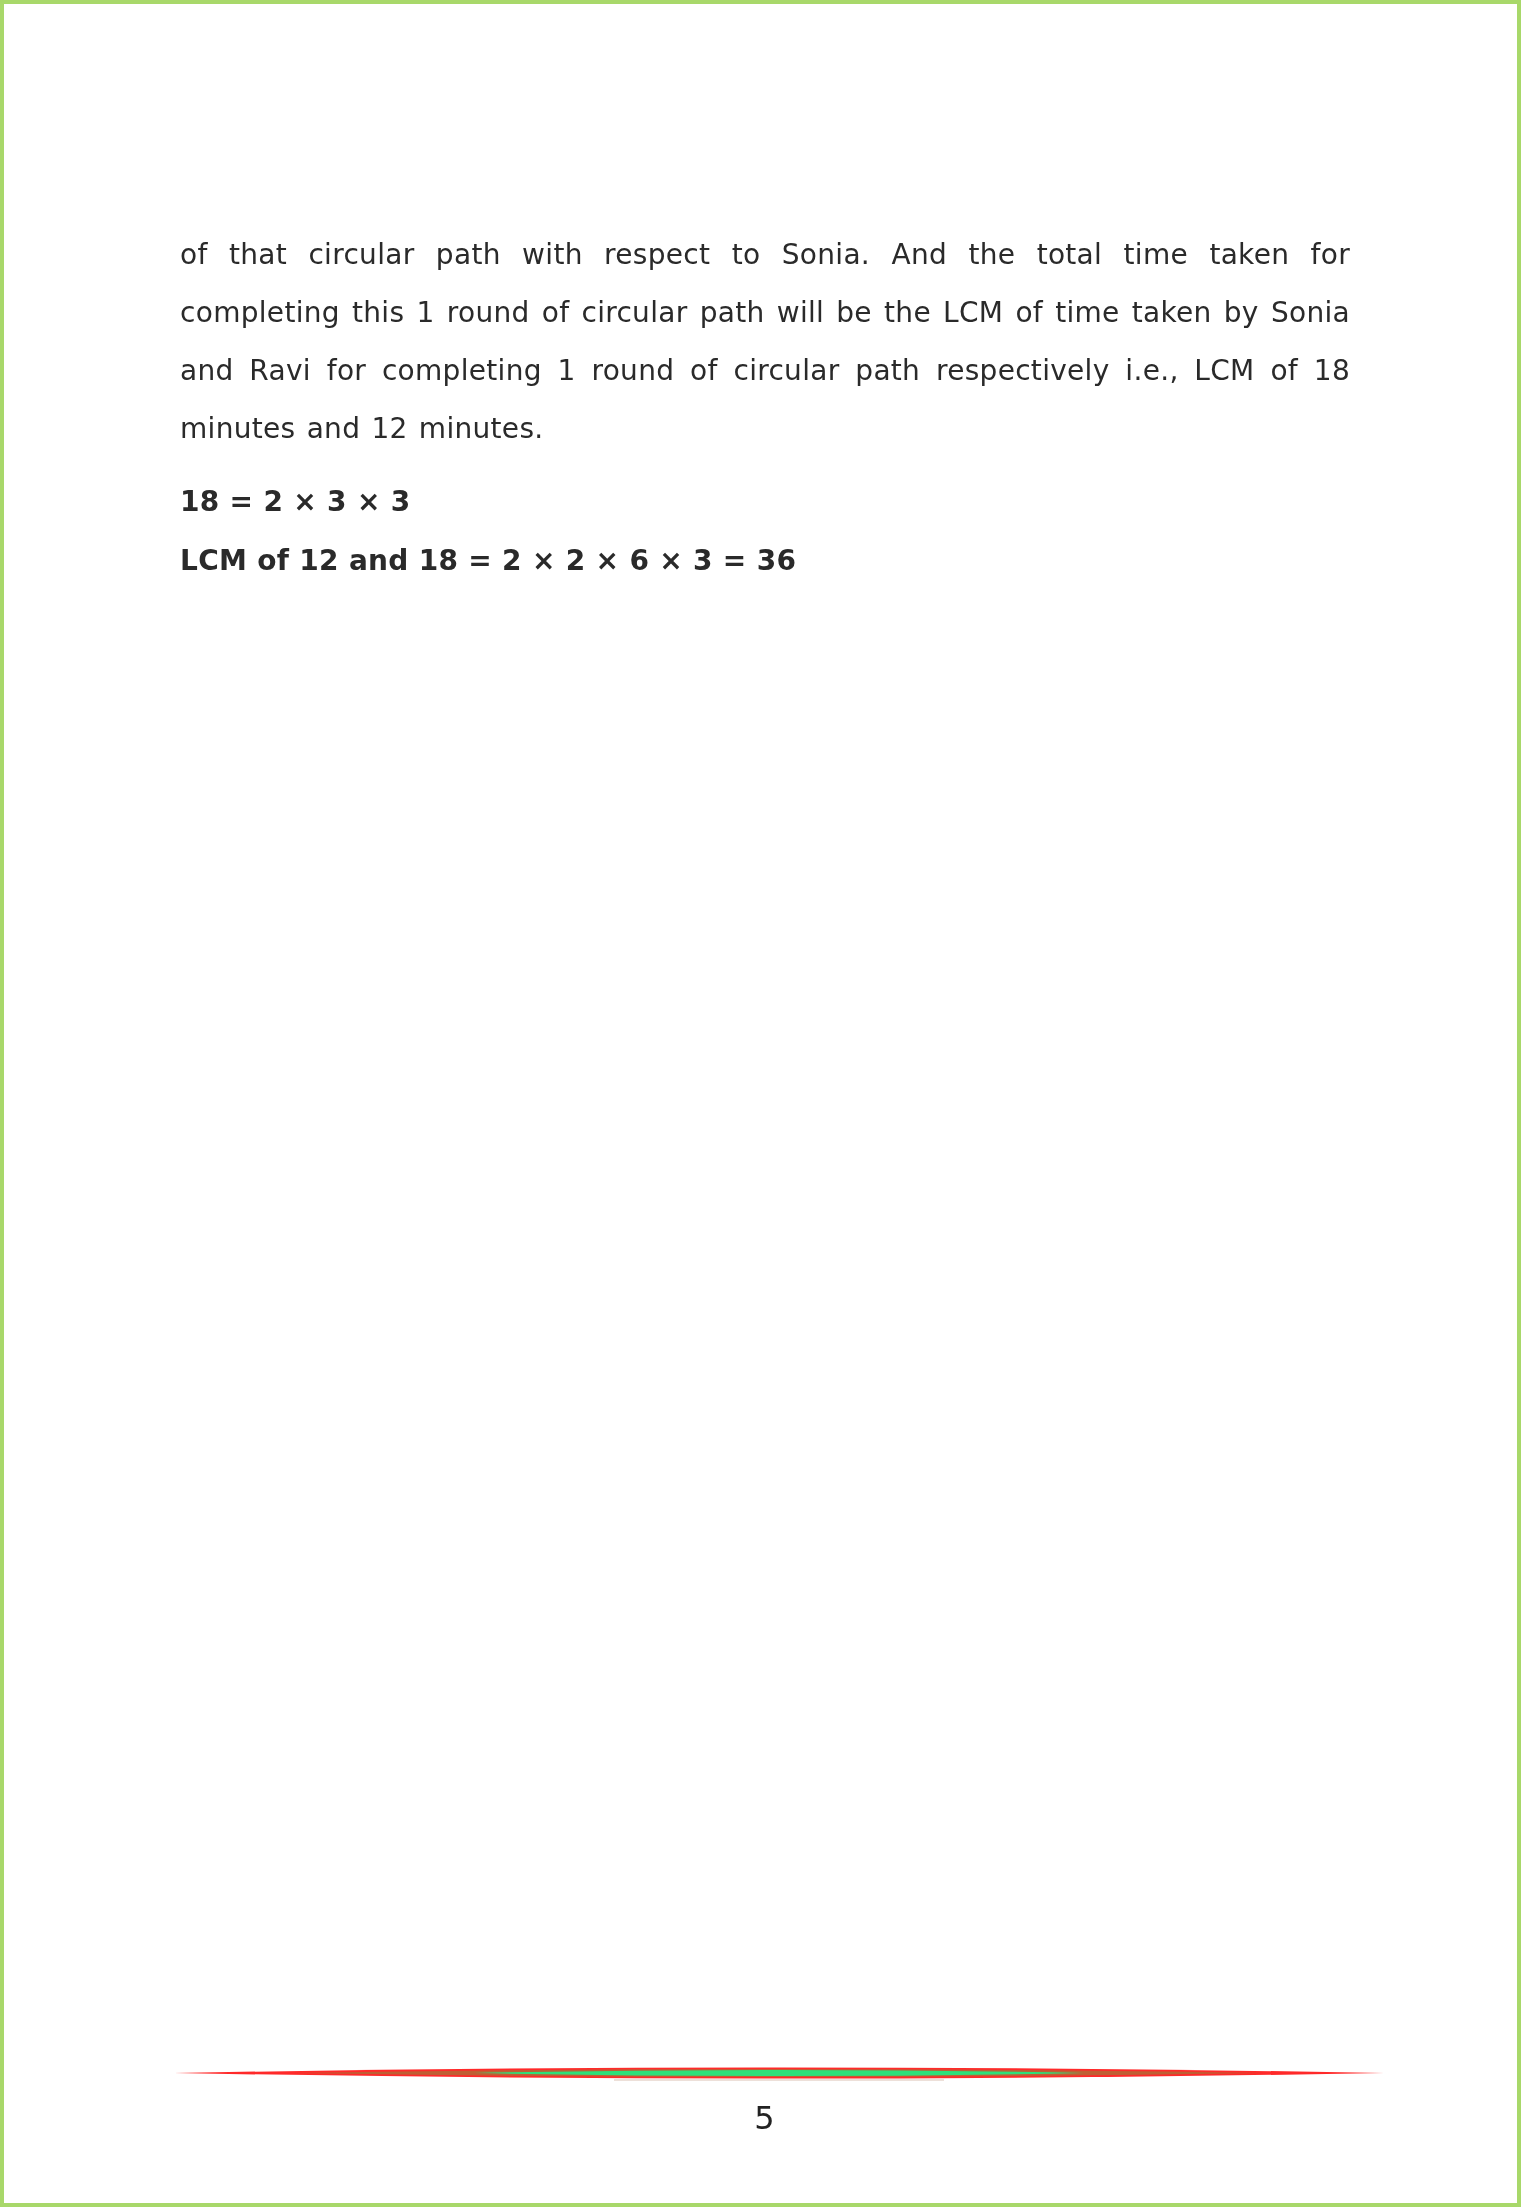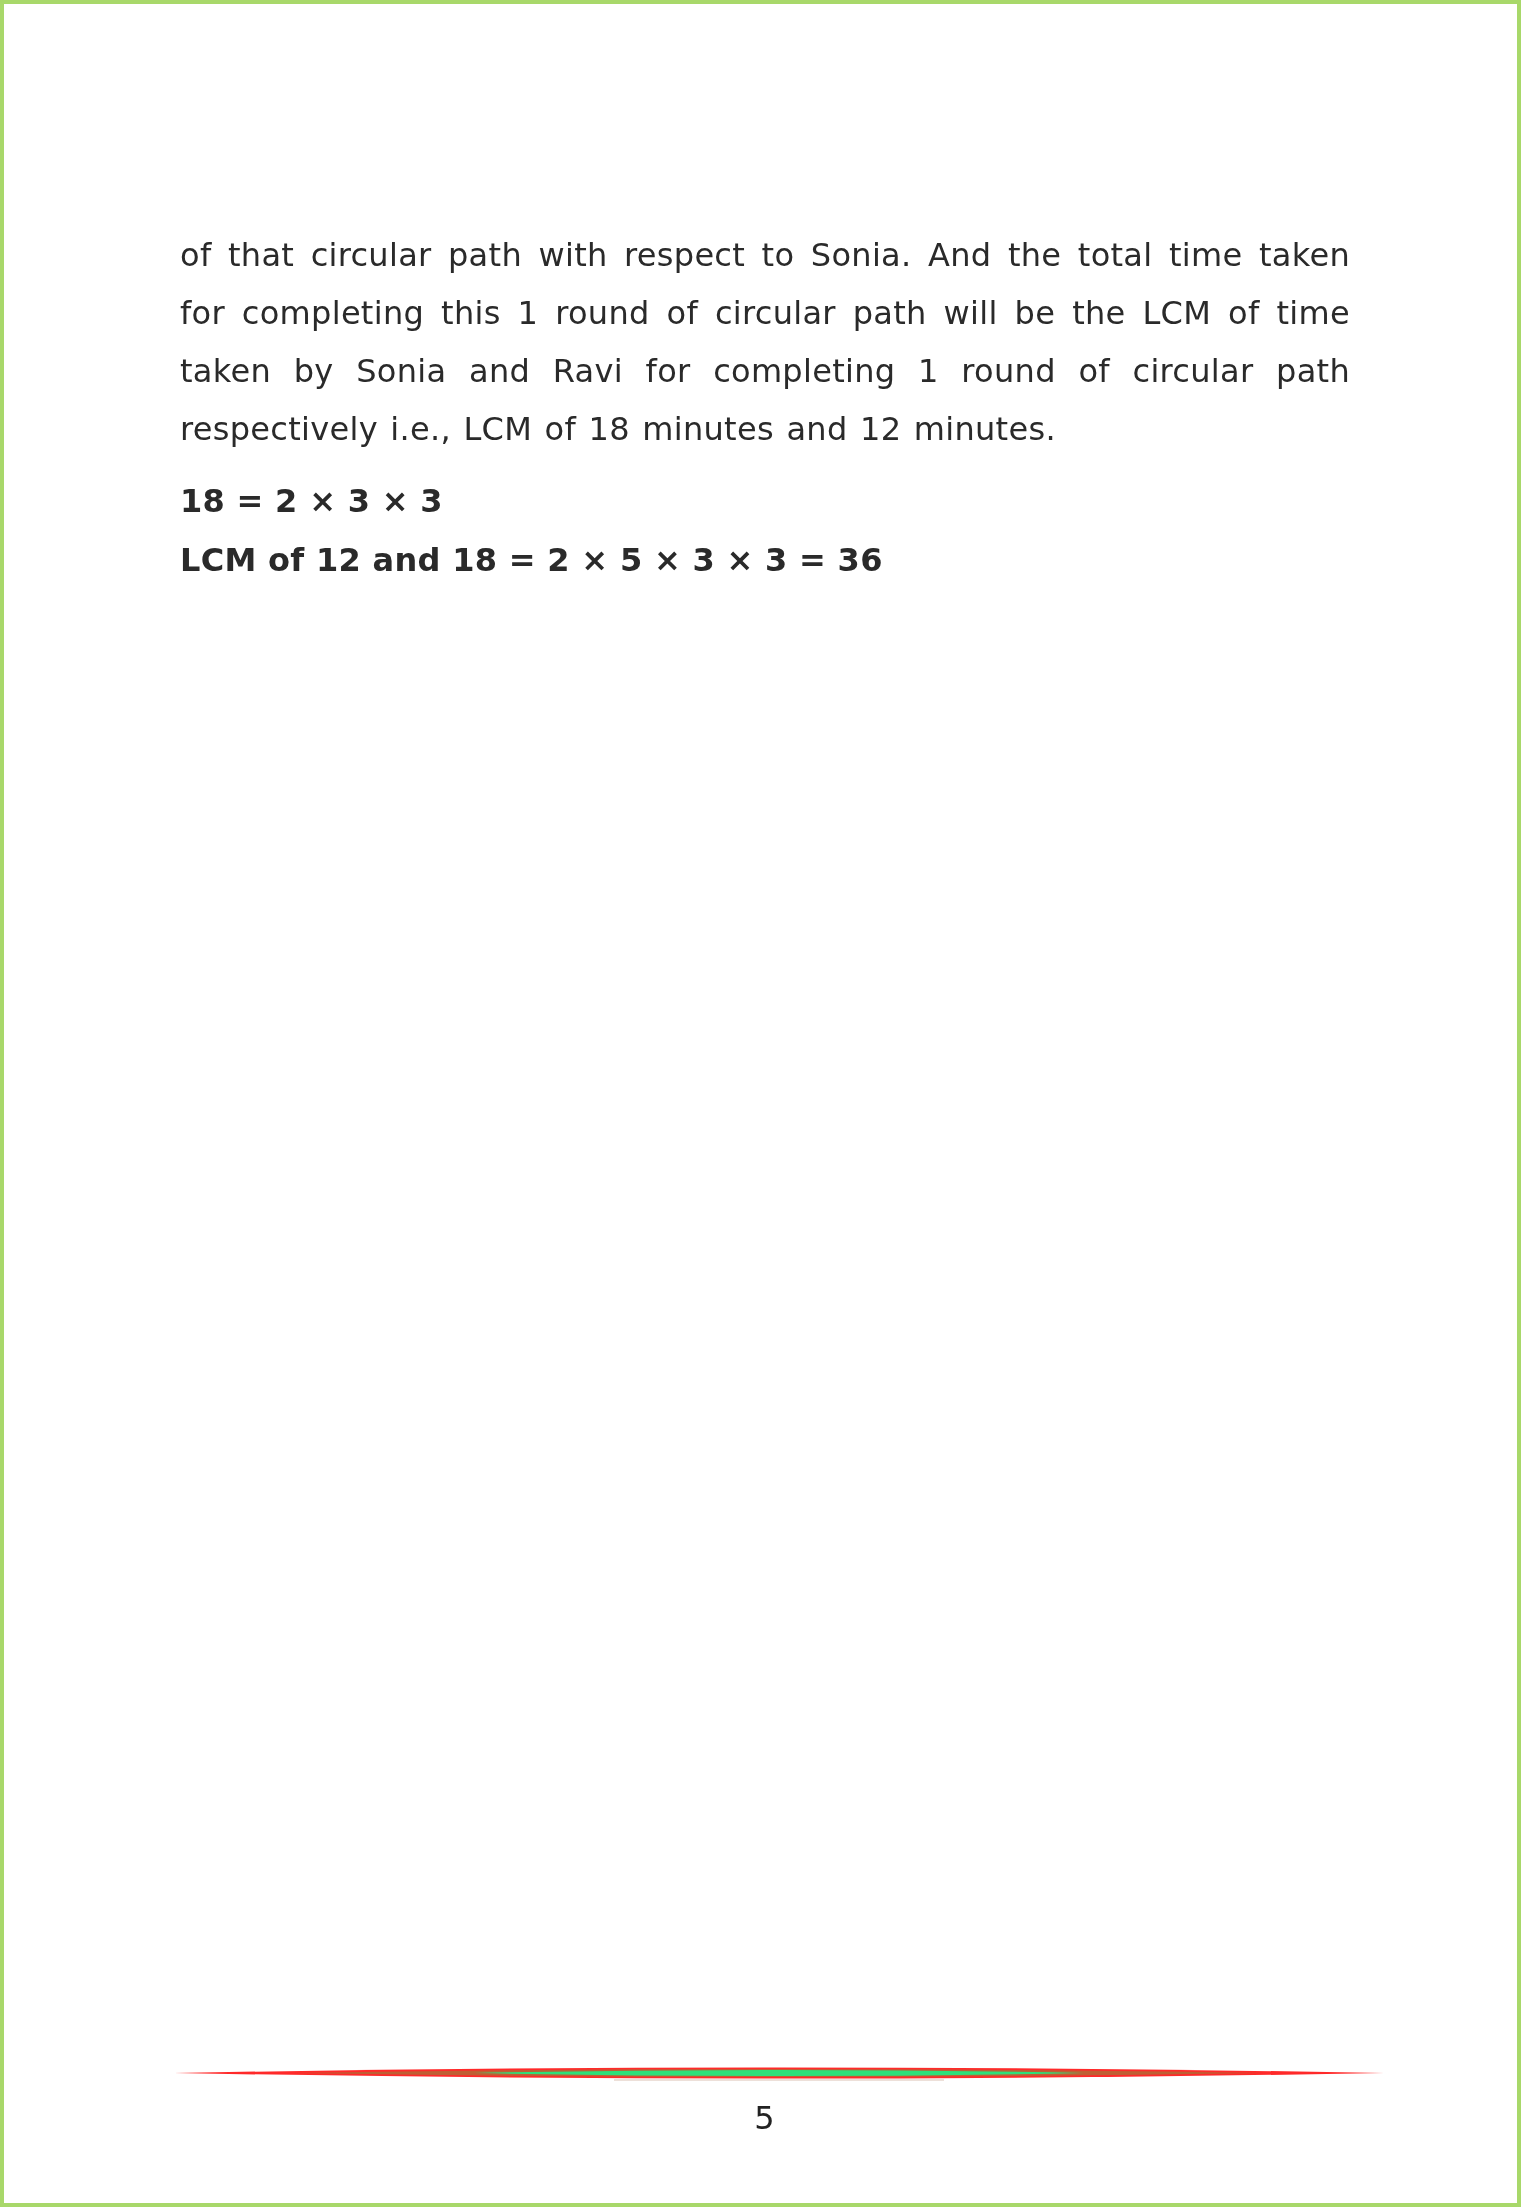--- a/index.html
+++ b/index.html
@@ -22,21 +22,21 @@
       box-sizing: border-box;
       border: 4px solid #a8d86a;
       background: #ffffff;
     }
     .content {
       position: absolute;
       left: 176px;
       top: 222px;
       width: 1170px;
       font-family: "DejaVu Sans", sans-serif;
-      font-size: 32px;
+      font-size: 28px;
       color: #2a2a2a;
     }
     .para {
       margin: 0;
       line-height: 58px;
       text-align: justify;
       text-align-last: left;
       letter-spacing: 0.3px;
       word-spacing: 2px;
     }
@@ -75,21 +75,21 @@
 </head>
 <body>
 
 <div class="page">
 
   <div class="content">
     <p class="para">of that circular path with respect to Sonia. And the total time taken for completing this 1 round of circular path will be the LCM of time taken by Sonia and Ravi for completing 1 round of circular path respectively i.e., LCM of 18 minutes and 12 minutes.</p>
 
     <div class="lines">
       <div class="line">18 = 2 × 3 × 3</div>
-      <div class="line">LCM of 12 and 18 = 2 × 5 × 3 × 3 = 36</div>
+      <div class="line">LCM of 12 and 18 = 2 × 2 × 6 × 3 = 36</div>
     </div>
   </div>
 
   <svg class="footer-rule" viewBox="0 0 1210 18" preserveAspectRatio="none">
     <path d="M0 9 Q605 -2 1210 9 Q605 20 0 9 Z" fill="#ff2a2a"></path>
     <path d="M120 9 Q605 1 1090 9 Q605 17 120 9 Z" fill="#8a8a3a" opacity="0.55"></path>
     <path d="M300 9 Q605 3 910 9 Q605 15 300 9 Z" fill="#2ee07a"></path>
     <rect x="440" y="15" width="330" height="2" fill="#e8d8d0" opacity="0.8"></rect>
   </svg>
 

